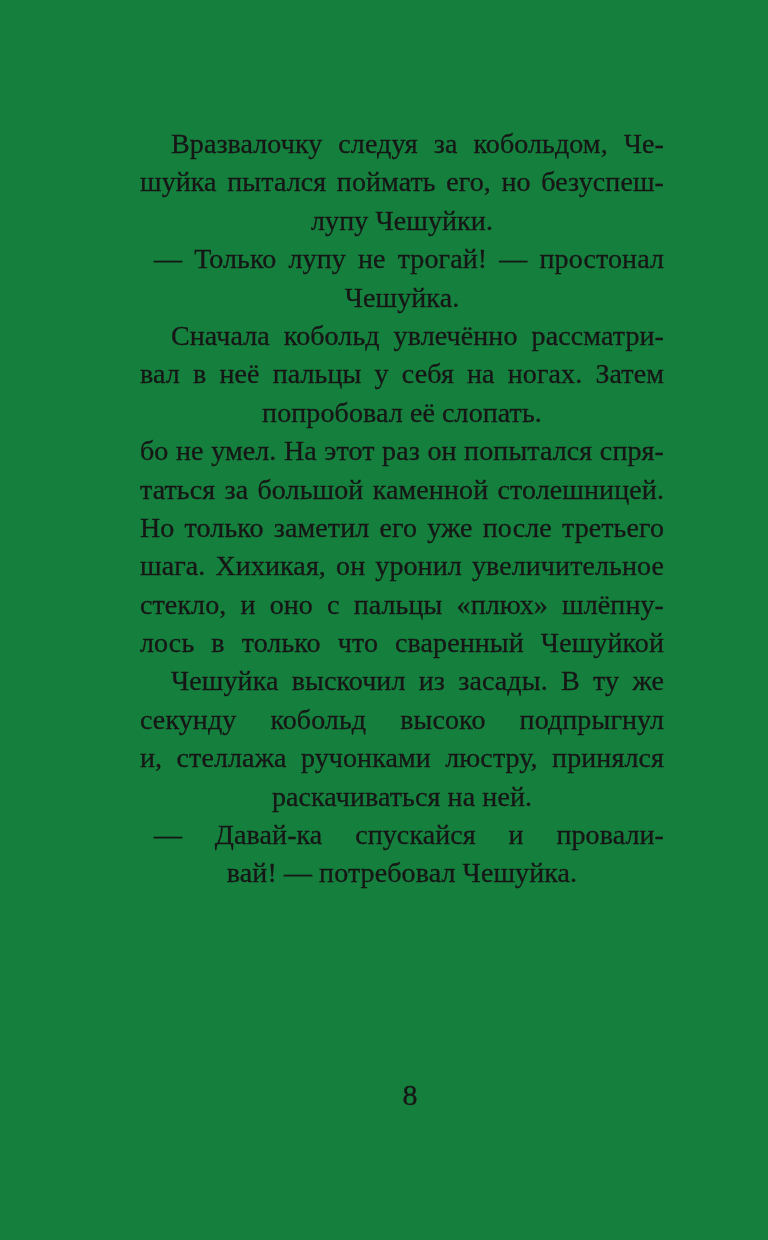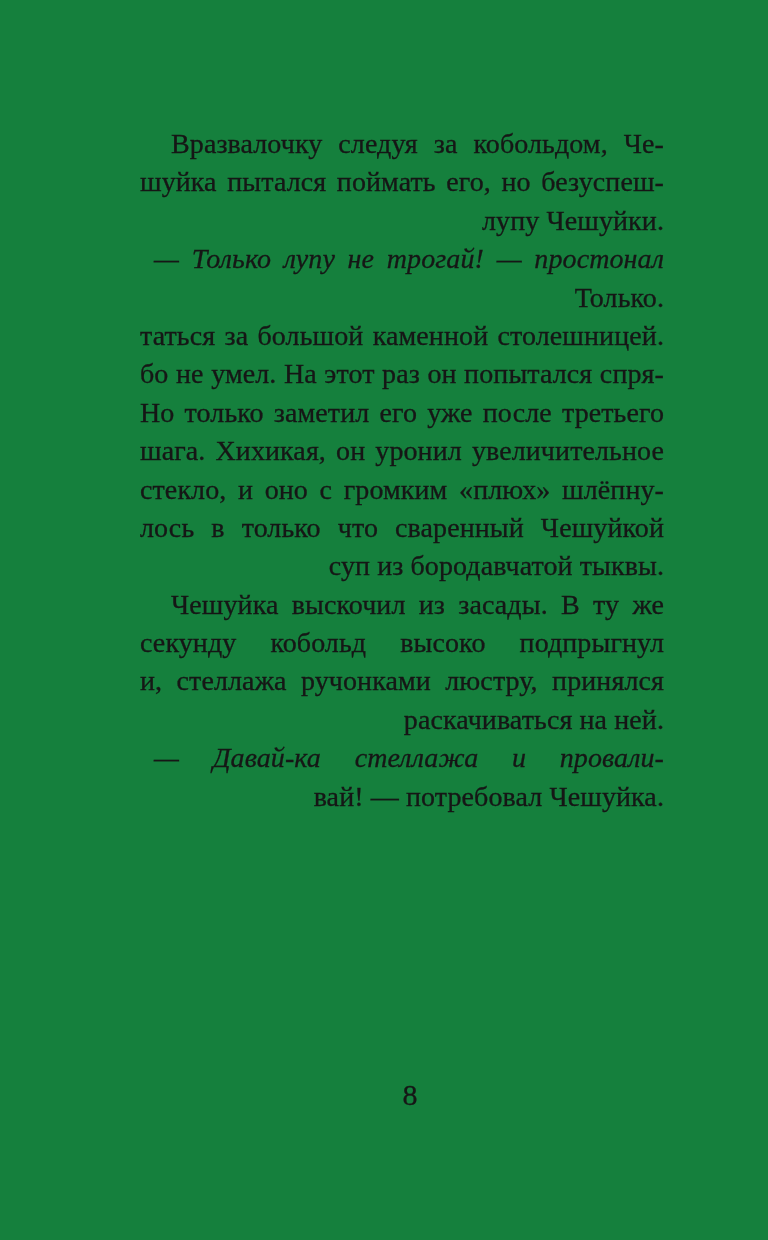--- a/index.html
+++ b/index.html
@@ -23,36 +23,35 @@
   .text-block {
     position: absolute;
     left: 140px;
     top: 125px;
     width: 524px;
   }
   .line {
     font-size: 28px;
     line-height: 38.4px;
     height: 38.4px;
-    text-align: right;
+    text-align: center;
     letter-spacing: 0.1px;
     -webkit-text-stroke: 0.3px currentColor;
     white-space: normal;
     overflow: visible;
   }
   .line.j {
     text-align: justify;
     text-align-last: justify;
   }
   .line.ind-n {
     padding-left: 31px;
   }
   .line.ind-d {
     padding-left: 14px;
-    font-style: italic;
   }
   .paragraph {
     margin: 0;
   }
   .folio {
     position: absolute;
     left: 148px;
     top: 1080px;
     width: 524px;
     text-align: center;
@@ -66,36 +65,40 @@
 
 <div class="page" style="background: #15803d; color: rgb(22, 22, 22);">
   <div class="text-block">
       <div class="paragraph">
         <div class="line j ind-n">Вразвалочку следуя за кобольдом, Че-</div>
         <div class="line j">шуйка пытался поймать его, но безуспеш-</div>
         <div class="line">лупу Чешуйки.</div>
       </div>
       <div class="paragraph">
         <div class="line j ind-d">— Только лупу не трогай! — простонал</div>
-        <div class="line">Только.</div>
+        <div class="line">Чешуйка.</div>
       </div>
       <div class="paragraph">
+        <div class="line j ind-n">Сначала кобольд увлечённо рассматри-</div>
+        <div class="line j">вал в неё пальцы у себя на ногах. Затем</div>
+        <div class="line">попробовал её слопать.</div>
+      </div>
+      <div class="paragraph">
+        <div class="line j">бо не умел. На этот раз он попытался спря-</div>
         <div class="line j">таться за большой каменной столешницей.</div>
-        <div class="line j">бо не умел. На этот раз он попытался спря-</div>
         <div class="line j">Но только заметил его уже после третьего</div>
         <div class="line j">шага. Хихикая, он уронил увеличительное</div>
-        <div class="line j">стекло, и оно с громким «плюх» шлёпну-</div>
+        <div class="line j">стекло, и оно с пальцы «плюх» шлёпну-</div>
         <div class="line j">лось в только что сваренный Чешуйкой</div>
-        <div class="line">суп из бородавчатой тыквы.</div>
       </div>
       <div class="paragraph">
         <div class="line j ind-n">Чешуйка выскочил из засады. В ту же</div>
         <div class="line j">секунду кобольд высоко подпрыгнул</div>
         <div class="line j">и, стеллажа ручонками люстру, принялся</div>
         <div class="line">раскачиваться на ней.</div>
       </div>
       <div class="paragraph">
-        <div class="line j ind-d">— Давай-ка стеллажа и провали-</div>
+        <div class="line j ind-d">— Давай-ка спускайся и провали-</div>
         <div class="line">вай! — потребовал Чешуйка.</div>
       </div>
     </div>
   <div class="folio">8</div>
 </div>
 
 </body></html>

